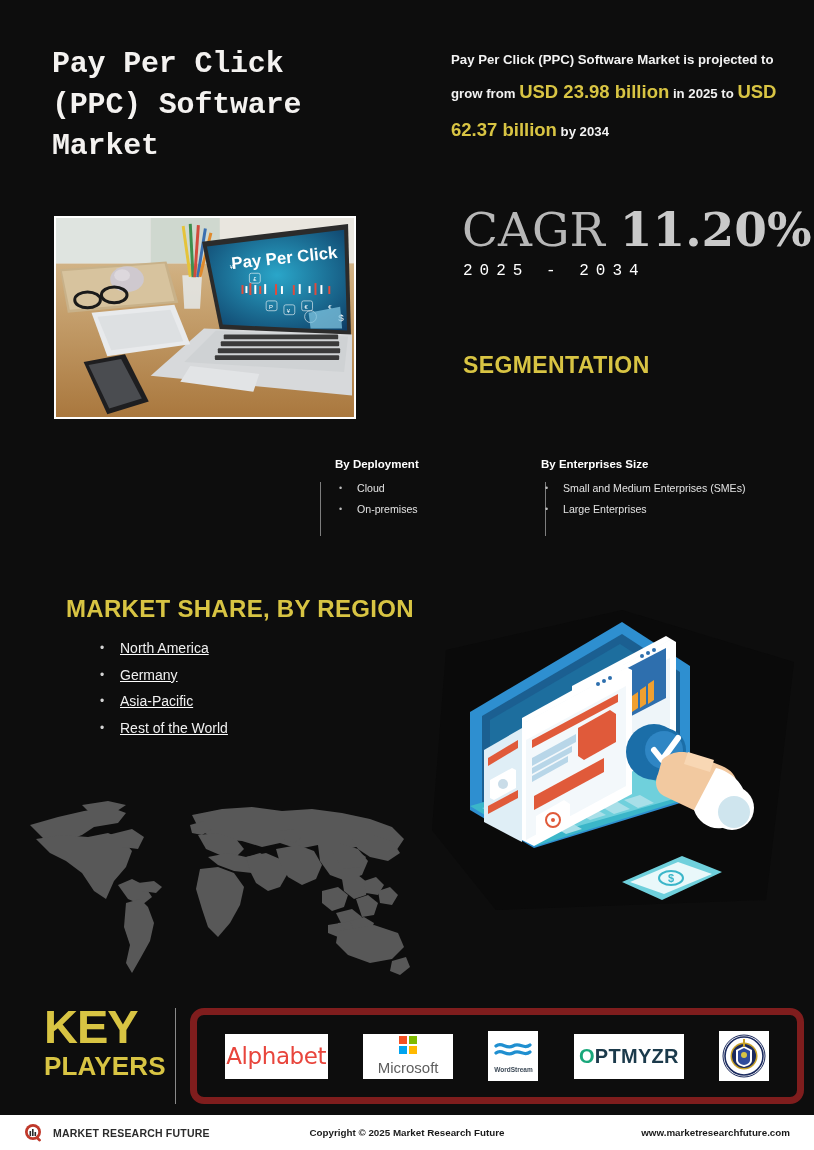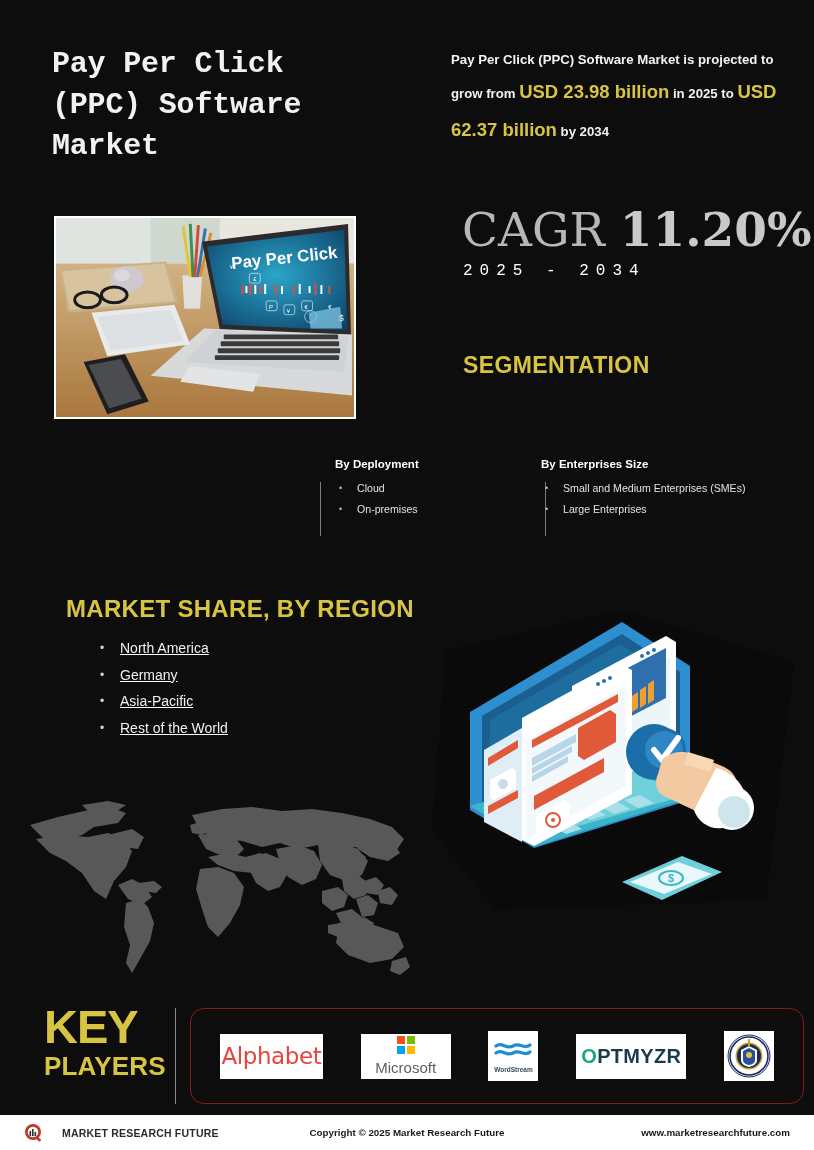--- a/index.html
+++ b/index.html
@@ -94,21 +94,21 @@
   .kp-wrap{position:absolute;left:44px;top:1005px;width:140px;}
   .kp-key{
     font-size:47px;font-weight:bold;color:#d8c443;line-height:44px;letter-spacing:-1px;
   }
   .kp-players{
     font-size:26px;font-weight:bold;color:#d8c443;line-height:34px;letter-spacing:0.2px;
   }
   .kp-divider{position:absolute;left:175px;top:1008px;width:1px;height:96px;background:#8a8a8a;}
   .kp-box{
     position:absolute;left:190px;top:1008px;width:614px;height:96px;
-    border:1px solid #7f1d1d;border-radius:14px;box-sizing:border-box;
+    border:7px solid #7f1d1d;border-radius:14px;box-sizing:border-box;
     display:flex;align-items:center;justify-content:space-around;padding:0 10px;
   }
   .logo-tile{
     background:#ffffff;display:flex;align-items:center;justify-content:center;
     overflow:hidden;
   }
   .logo-alphabet{width:103px;height:45px;}
   .logo-alphabet .txt{color:#e8453c;font-size:23px;letter-spacing:-0.4px;font-family:"DejaVu Sans",sans-serif;}
   .logo-microsoft{width:90px;height:45px;gap:5px;flex-direction:column;}
   .ms-squares{width:18px;height:18px;display:grid;grid-template-columns:1fr 1fr;grid-template-rows:1fr 1fr;gap:2px;}
@@ -123,21 +123,21 @@
   .logo-optmyzr{width:110px;height:45px;}
   .logo-optmyzr .txt{color:#1b3a4b;font-size:20px;font-weight:bold;letter-spacing:0.3px;}
   .logo-optmyzr .omark{color:#19a77b;}
   .logo-seal{width:50px;height:50px;}
 
   
   .footer{
     position:absolute;left:0;top:1115px;width:814px;height:35px;
     background:#ffffff;display:flex;align-items:center;
   }
-  .f-logo{position:absolute;left:24px;display:flex;align-items:center;gap:18px;}
+  .f-logo{position:absolute;left:24px;display:flex;align-items:center;gap:9px;}
   .f-logo .mark{width:20px;height:20px;position:relative;}
   .f-logo .brand{font-size:10.5px;font-weight:bold;color:#2b2b2b;letter-spacing:0.2px;}
   .f-copy{position:absolute;left:0;width:814px;text-align:center;font-size:9.8px;font-weight:bold;color:#1a1a1a;}
   .f-url{position:absolute;right:24px;font-size:9.8px;font-weight:bold;color:#1a1a1a;}
 </style>
 </head>
 <body>
 
 <div class="page">
 

